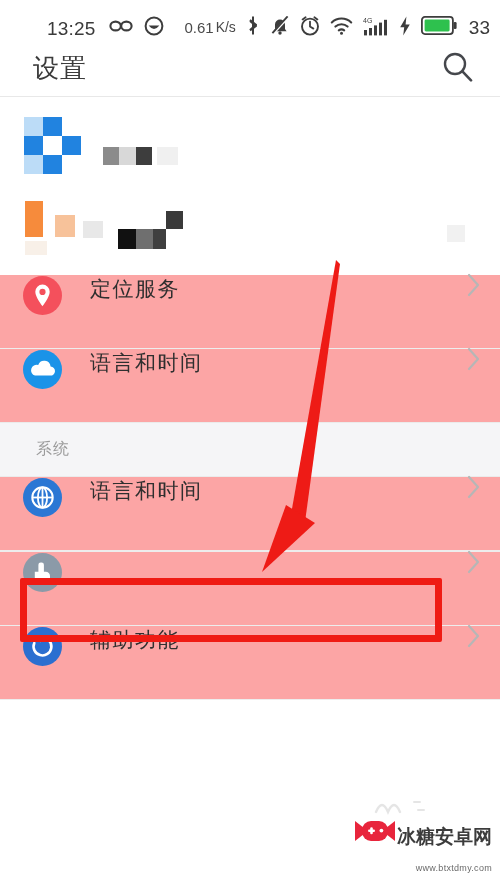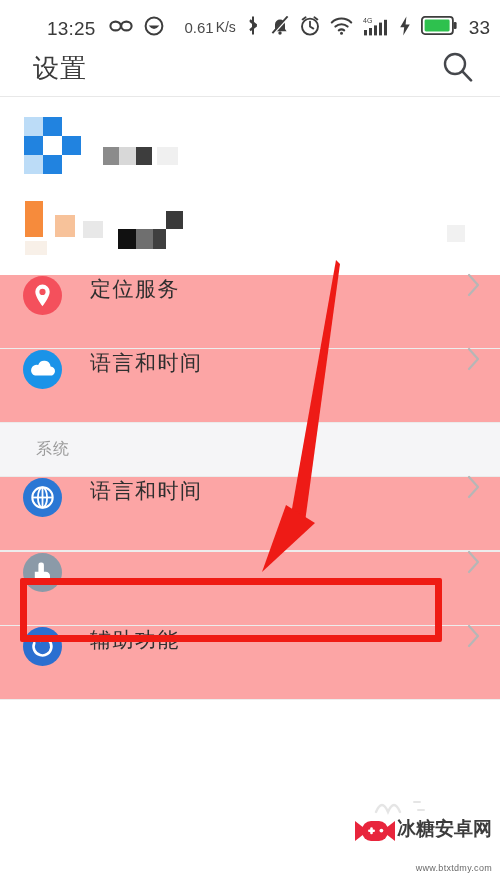--- a/index.html
+++ b/index.html
@@ -148,21 +148,21 @@
   
   .watermark{
     position:absolute;
     right:8px;
     bottom:16px;
     display:flex;
     flex-direction:column;
     align-items:flex-end;
     z-index:30;
   }
-  .wm-main{ display:flex; align-items:flex-start; }
+  .wm-main{ display:flex; align-items:flex-end; }
   .wm-text{
     font-size:19px;
     font-weight:bold;
     color:#3c3c3c;
     letter-spacing:0px;
   }
   .wm-url{
     font-size:9px;
     color:#6a6a6a;
     margin-top:13px;

